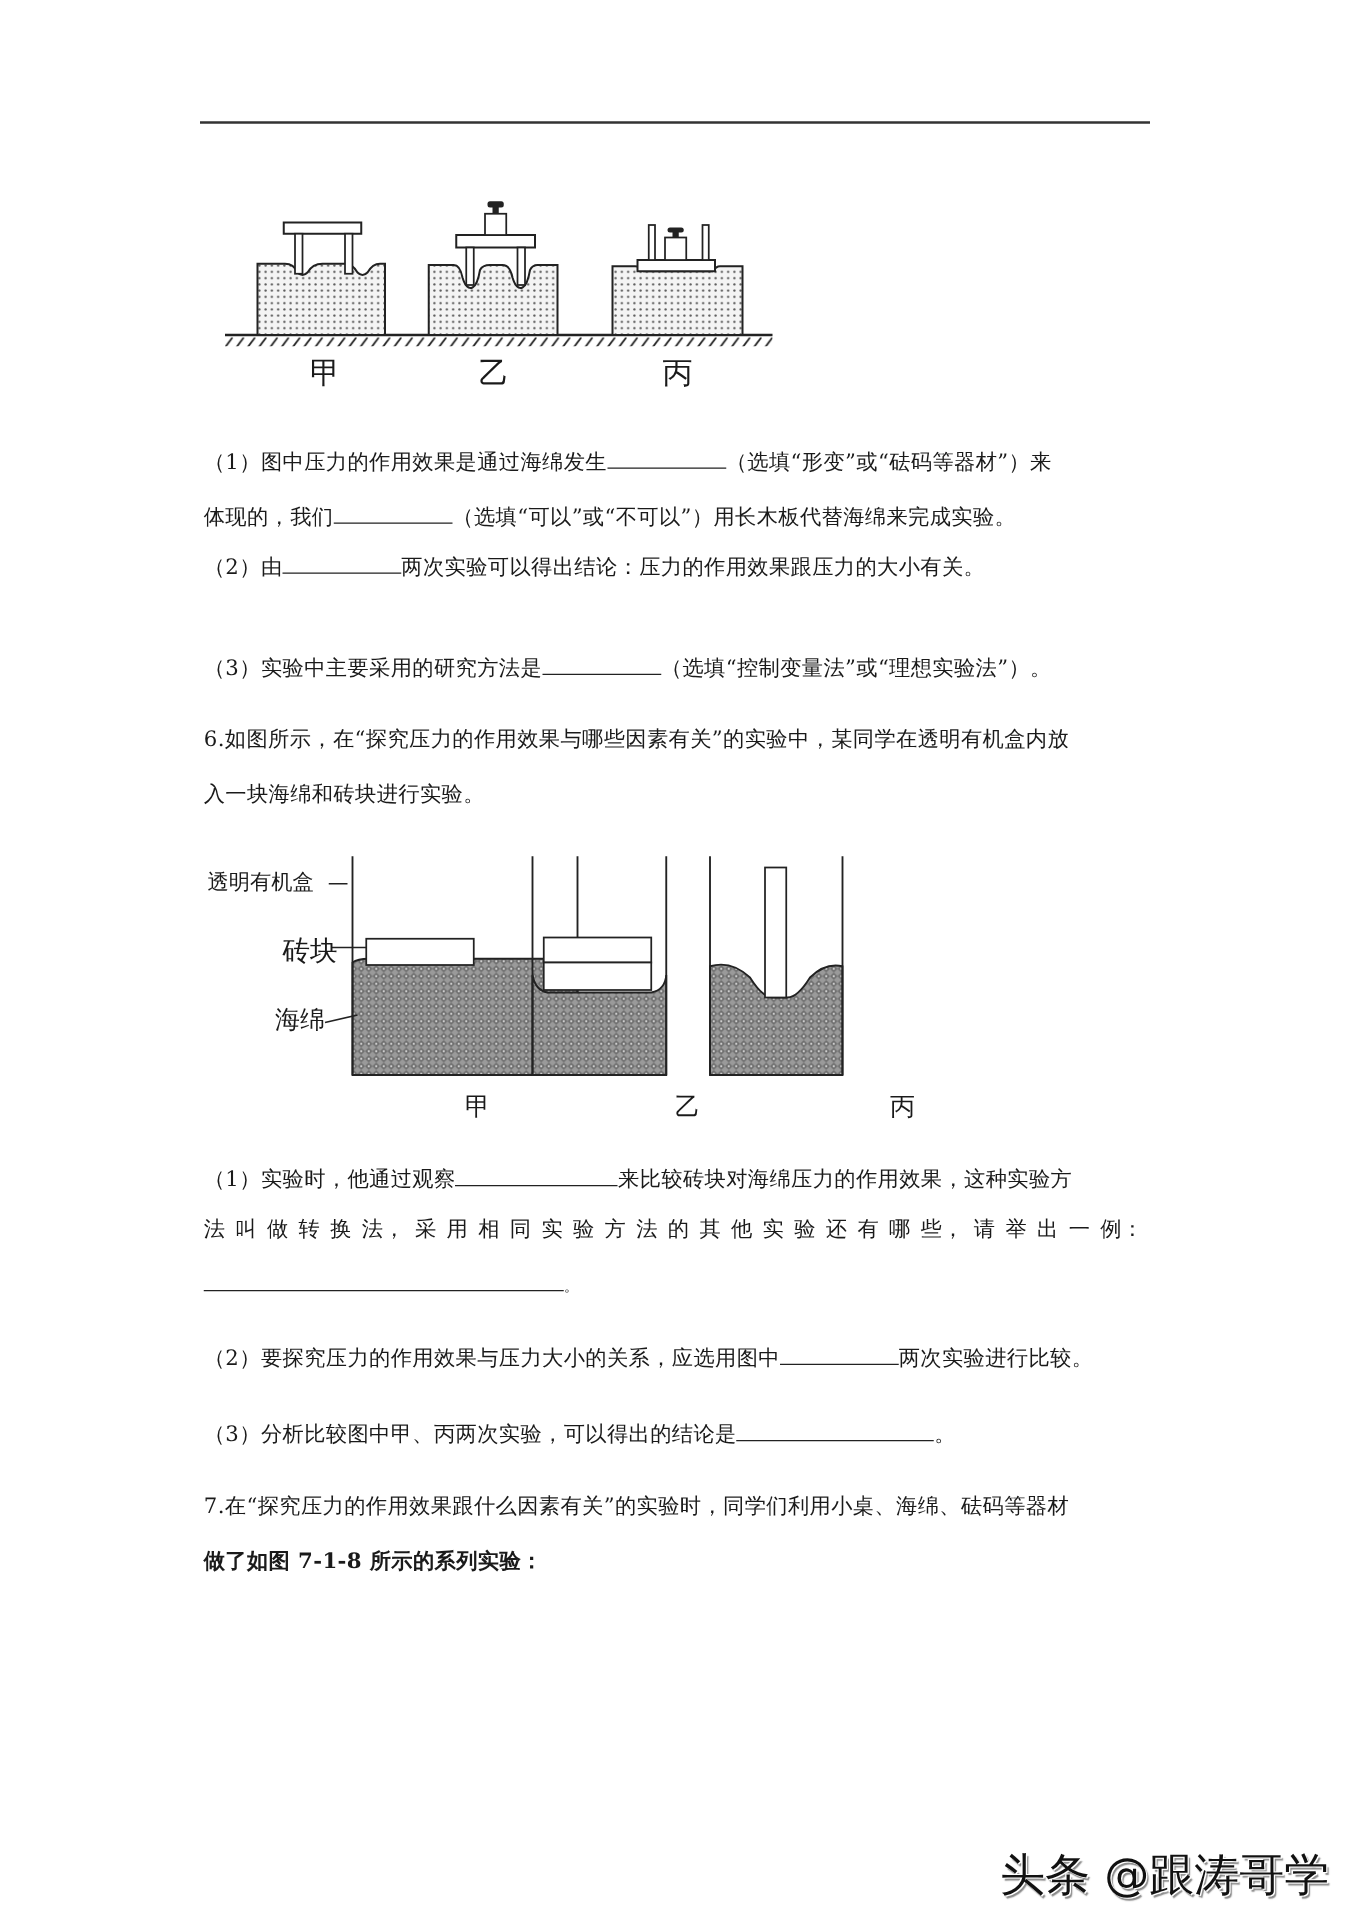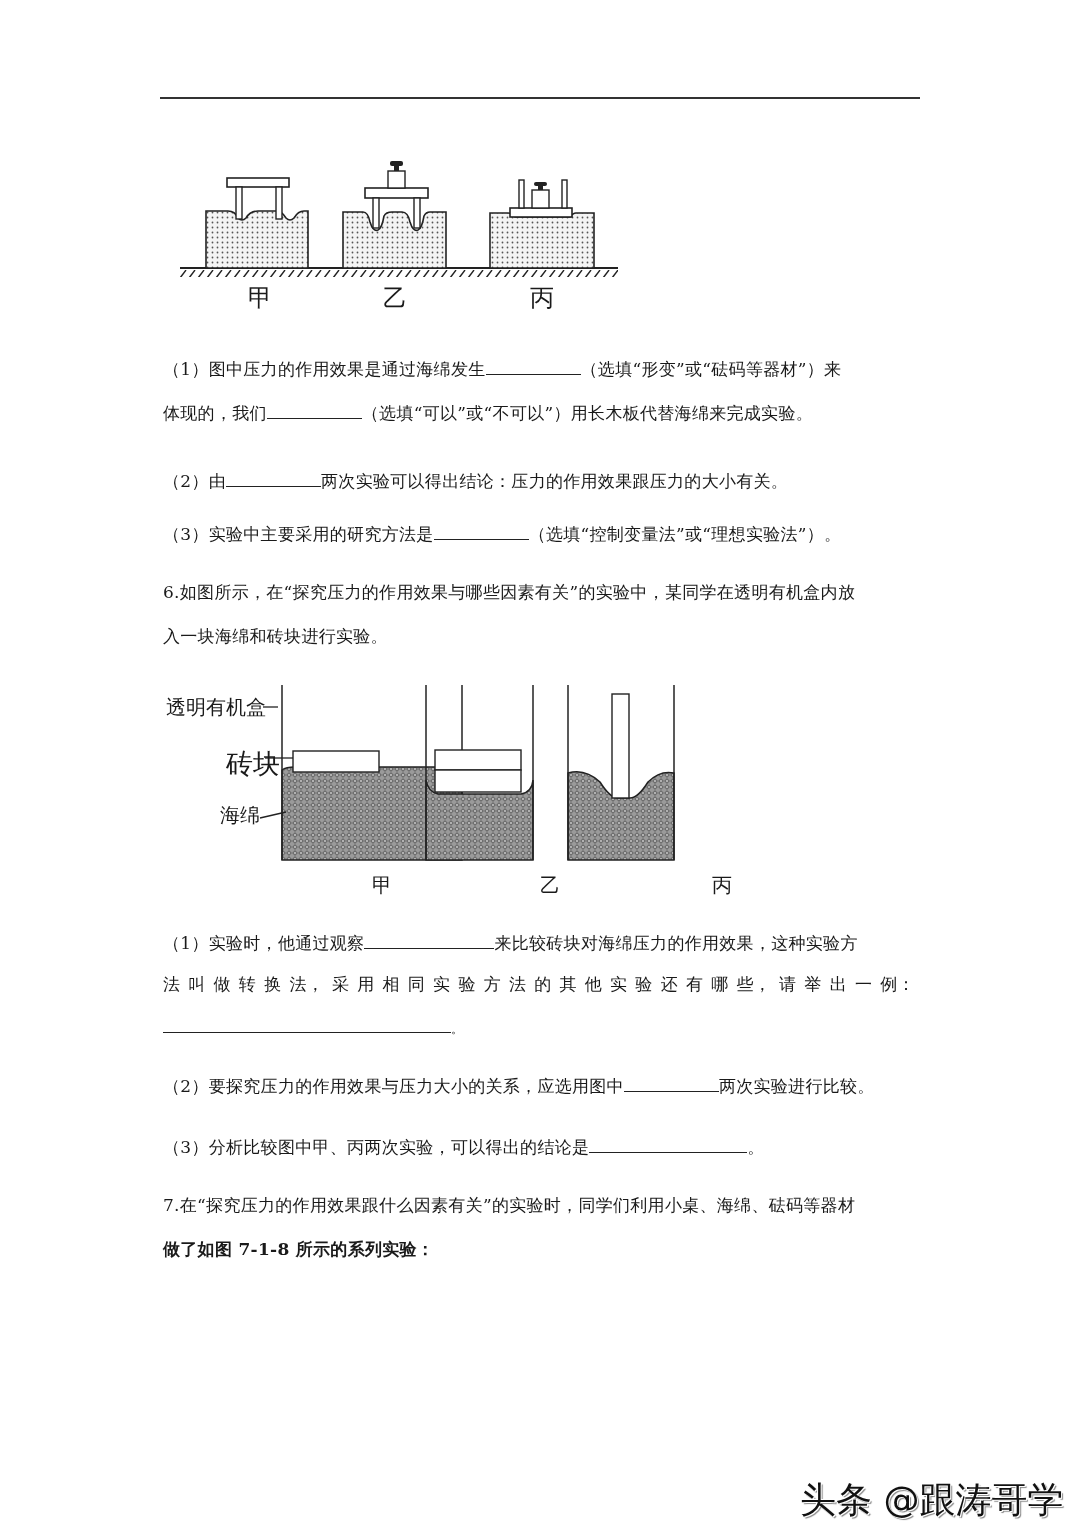--- a/index.html
+++ b/index.html
@@ -56,21 +56,21 @@
 <div style="position:absolute; left:248px; top:282px; font-size:24px; font-family:'DejaVu Sans',sans-serif;">甲</div>
 <div style="position:absolute; left:383px; top:282px; font-size:24px; font-family:'DejaVu Sans',sans-serif;">乙</div>
 <div style="position:absolute; left:530px; top:282px; font-size:24px; font-family:'DejaVu Sans',sans-serif;">丙</div>
 
 <div class="line" style="top:356px;">
   <span>（1）图中压力的作用效果是通过海绵发生</span><span class="blank" style="width:95px;"></span><span>（选填“形变”或“砝码等器材”）来</span>
 </div>
 <div class="line" style="top:400px;">
   <span>体现的，我们</span><span class="blank" style="width:95px;"></span><span>（选填“可以”或“不可以”）用长木板代替海绵来完成实验。</span>
 </div>
-<div class="line" style="top:468px;">
+<div class="line" style="top:440px;">
   <span>（2）由</span><span class="blank" style="width:95px;"></span><span>两次实验可以得出结论：压力的作用效果跟压力的大小有关。</span>
 </div>
 <div class="line" style="top:521px;">
   <span>（3）实验中主要采用的研究方法是</span><span class="blank" style="width:95px;"></span><span>（选填“控制变量法”或“理想实验法”）。</span>
 </div>
 
 <div class="line" style="top:580px;">6.如图所示，在“探究压力的作用效果与哪些因素有关”的实验中，某同学在透明有机盒内放</div>
 <div class="line" style="top:624px;">入一块海绵和砖块进行实验。</div>
 
 <svg class="fig" style="left:160px; top:670px;" width="640" height="200" viewBox="0 0 640 200">
@@ -94,22 +94,22 @@
   <line x1="266" y1="15" x2="266" y2="190" stroke="#222" stroke-width="1.5"></line>
   <line x1="373" y1="15" x2="373" y2="190" stroke="#222" stroke-width="1.5"></line>
   <rect x="275" y="80" width="86" height="20" fill="#fff" stroke="#222" stroke-width="1.4"></rect>
   <rect x="275" y="100" width="86" height="22" fill="#fff" stroke="#222" stroke-width="1.4"></rect>
 
   <path d="M408 103 Q425 98 440 112 Q450 128 458 128 L470 128 Q478 128 488 112 Q500 100 514 103 L514 190 L408 190 Z" fill="url(#mesh)" stroke="#222" stroke-width="1.5"></path>
   <line x1="408" y1="15" x2="408" y2="190" stroke="#222" stroke-width="1.5"></line>
   <line x1="514" y1="15" x2="514" y2="190" stroke="#222" stroke-width="1.5"></line>
   <rect x="452" y="24" width="17" height="104" fill="#fff" stroke="#222" stroke-width="1.4"></rect>
 </svg>
-<div style="position:absolute; left:166px; top:694px; font-size:20px; font-family:'DejaVu Sans',sans-serif;">透明有机盒</div>
-<div style="position:absolute; left:226px; top:746px; font-size:27px; font-family:'DejaVu Sans',sans-serif;">砖块</div>
+<div style="position:absolute; left:166px; top:694px; font-size:17px; font-family:'DejaVu Sans',sans-serif;">透明有机盒</div>
+<div style="position:absolute; left:226px; top:746px; font-size:22px; font-family:'DejaVu Sans',sans-serif;">砖块</div>
 <div style="position:absolute; left:220px; top:802px; font-size:20px; font-family:Liberation Mono, monospace;">海绵</div>
 <div style="position:absolute; left:372px; top:872px; font-size:20px; font-family:'DejaVu Sans',sans-serif;">甲</div>
 <div style="position:absolute; left:540px; top:872px; font-size:20px; font-family:'DejaVu Sans',sans-serif;">乙</div>
 <div style="position:absolute; left:712px; top:872px; font-size:20px; font-family:'DejaVu Sans',sans-serif;">丙</div>
 
 <div class="line" style="top:930px;">
   <span>（1）实验时，他通过观察</span><span class="blank" style="width:130px;"></span><span>来比较砖块对海绵压力的作用效果，这种实验方</span>
 </div>
 <div class="line just" style="top:972px;">
   <span>法</span>

